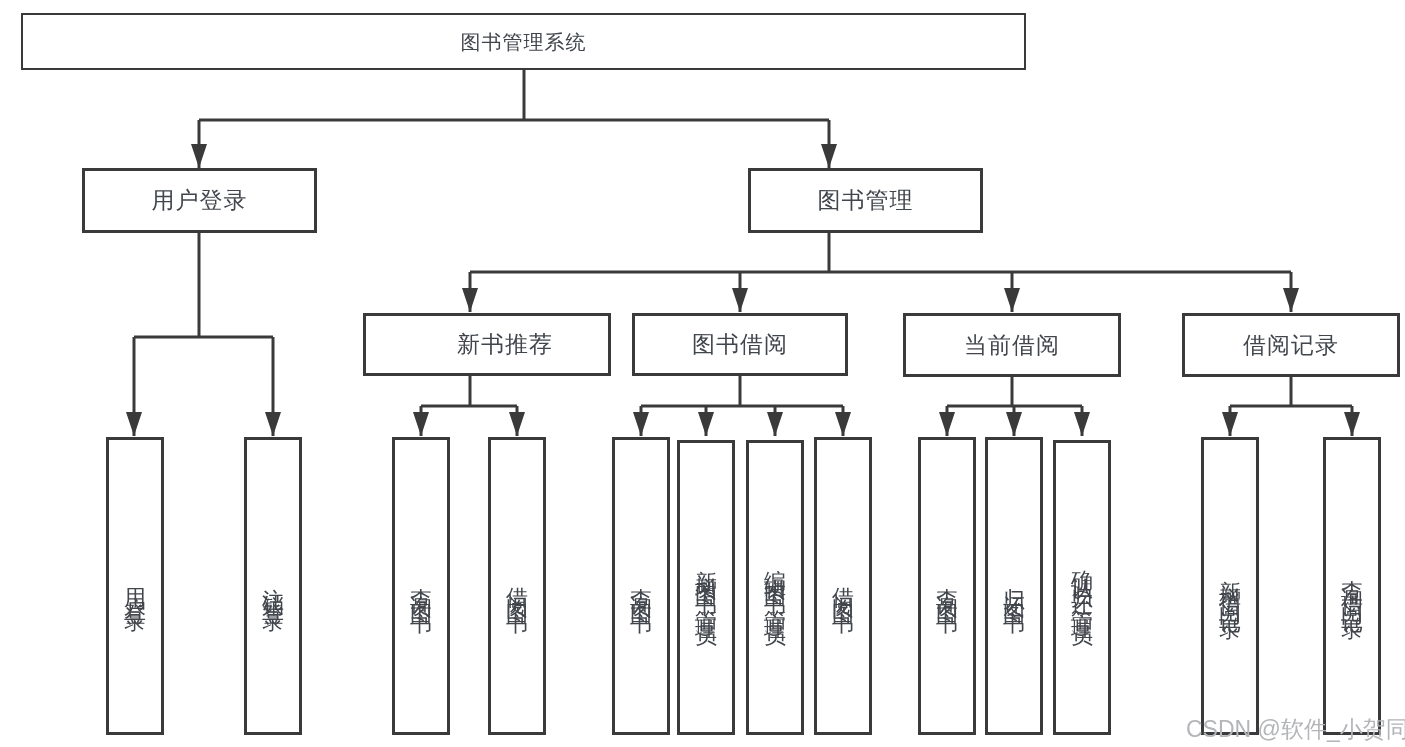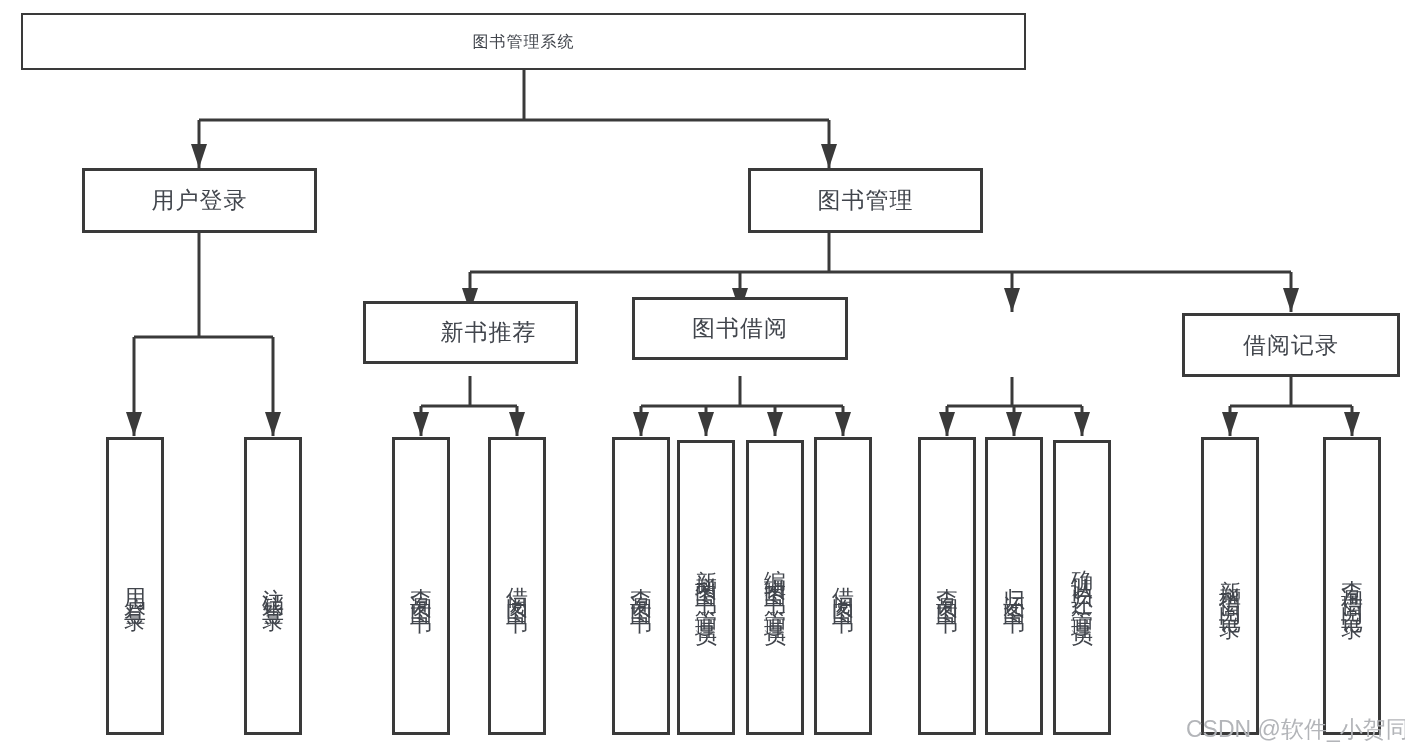--- a/index.html
+++ b/index.html
@@ -7,21 +7,21 @@
     position:relative;width:1405px;height:747px;background:#fff;
     font-family:"Liberation Sans","DejaVu Sans",sans-serif;
     overflow:hidden;
   }
   .node{
     position:absolute;box-sizing:border-box;background:#fff;
     border:3px solid #3a3a3a;color:#41454c;
     display:flex;align-items:center;justify-content:center;
     line-height:1;z-index:2;
   }
-  .root-node{border-width:2.5px;font-size:16px;letter-spacing:1px;}
+  .root-node{border-width:2.5px;font-size:20px;letter-spacing:1px;}
   .h-node{font-size:23px;letter-spacing:1px;}
   .v-node{
     writing-mode:vertical-rl;text-orientation:mixed;
     font-size:22px;letter-spacing:8px;
   }
   #connectors{position:absolute;left:0;top:0;z-index:1;}
   #watermark{
     position:absolute;left:1186px;top:714px;z-index:3;
     font-size:23px;color:#b3b5b9;white-space:nowrap;
   }
@@ -79,22 +79,23 @@
       <path d="M1230,406 V436" marker-end="url(#arrow)"></path>
       <path d="M1352,406 V436" marker-end="url(#arrow)"></path>
     </g>
   </svg>
 
   <div class="node root-node" style="left:21px;top:13px;width:1005px;height:57px;">图书管理系统</div>
 
   <div class="node h-node" style="left:82px;top:168px;width:235px;height:65px;">用户登录</div>
   <div class="node h-node" style="left:712px;top:168px;width:235px;height:65px;margin-left:36px;">图书管理</div>
 
-  <div class="node h-node" style="left:363px;top:301px;width:215px;height:63px;padding-left:36px;">新书推荐</div>
-  <div class="node h-node" style="left:632px;top:297px;width:216px;height:63px;">图书借阅</div>
+  <div class="node h-node" style="left:363px;top:313px;width:248px;height:63px;padding-left:36px;">新书推荐</div>
+  <div class="node h-node" style="left:632px;top:313px;width:216px;height:63px;">图书借阅</div>
+  <div class="node h-node" style="left:903px;top:313px;width:218px;height:64px;">当前借阅</div>
   <div class="node h-node" style="left:1182px;top:313px;width:218px;height:64px;">借阅记录</div>
 
   <div class="node v-node" style="left:106px;top:437px;width:58px;height:298px;">用户登录</div>
   <div class="node v-node" style="left:244px;top:437px;width:58px;height:298px;">注销登录</div>
 
   <div class="node v-node" style="left:392px;top:437px;width:58px;height:298px;">查询图书</div>
   <div class="node v-node" style="left:488px;top:437px;width:58px;height:298px;">借阅图书</div>
 
   <div class="node v-node" style="left:612px;top:437px;width:58px;height:298px;">查询图书</div>
   <div class="node v-node" style="left:677px;top:440px;width:58px;height:295px;">新增图书（管理员）</div>

